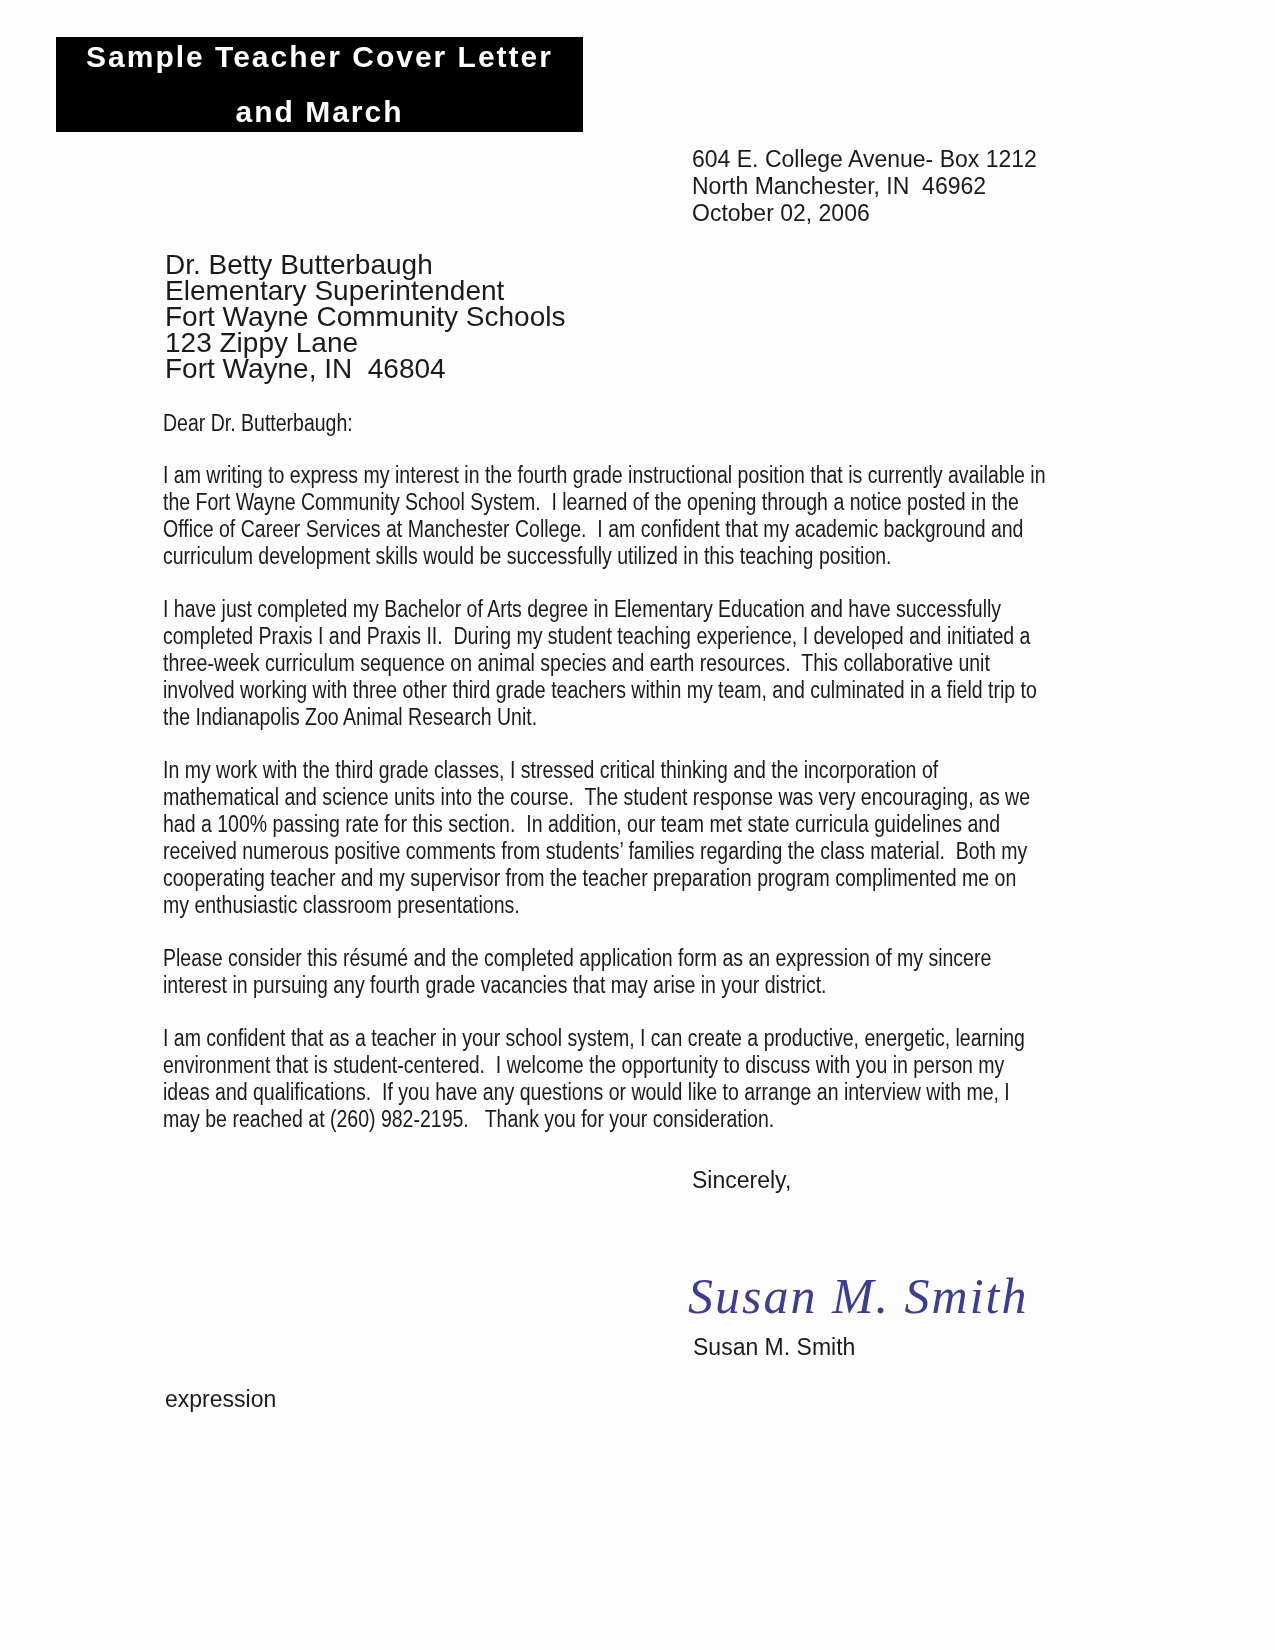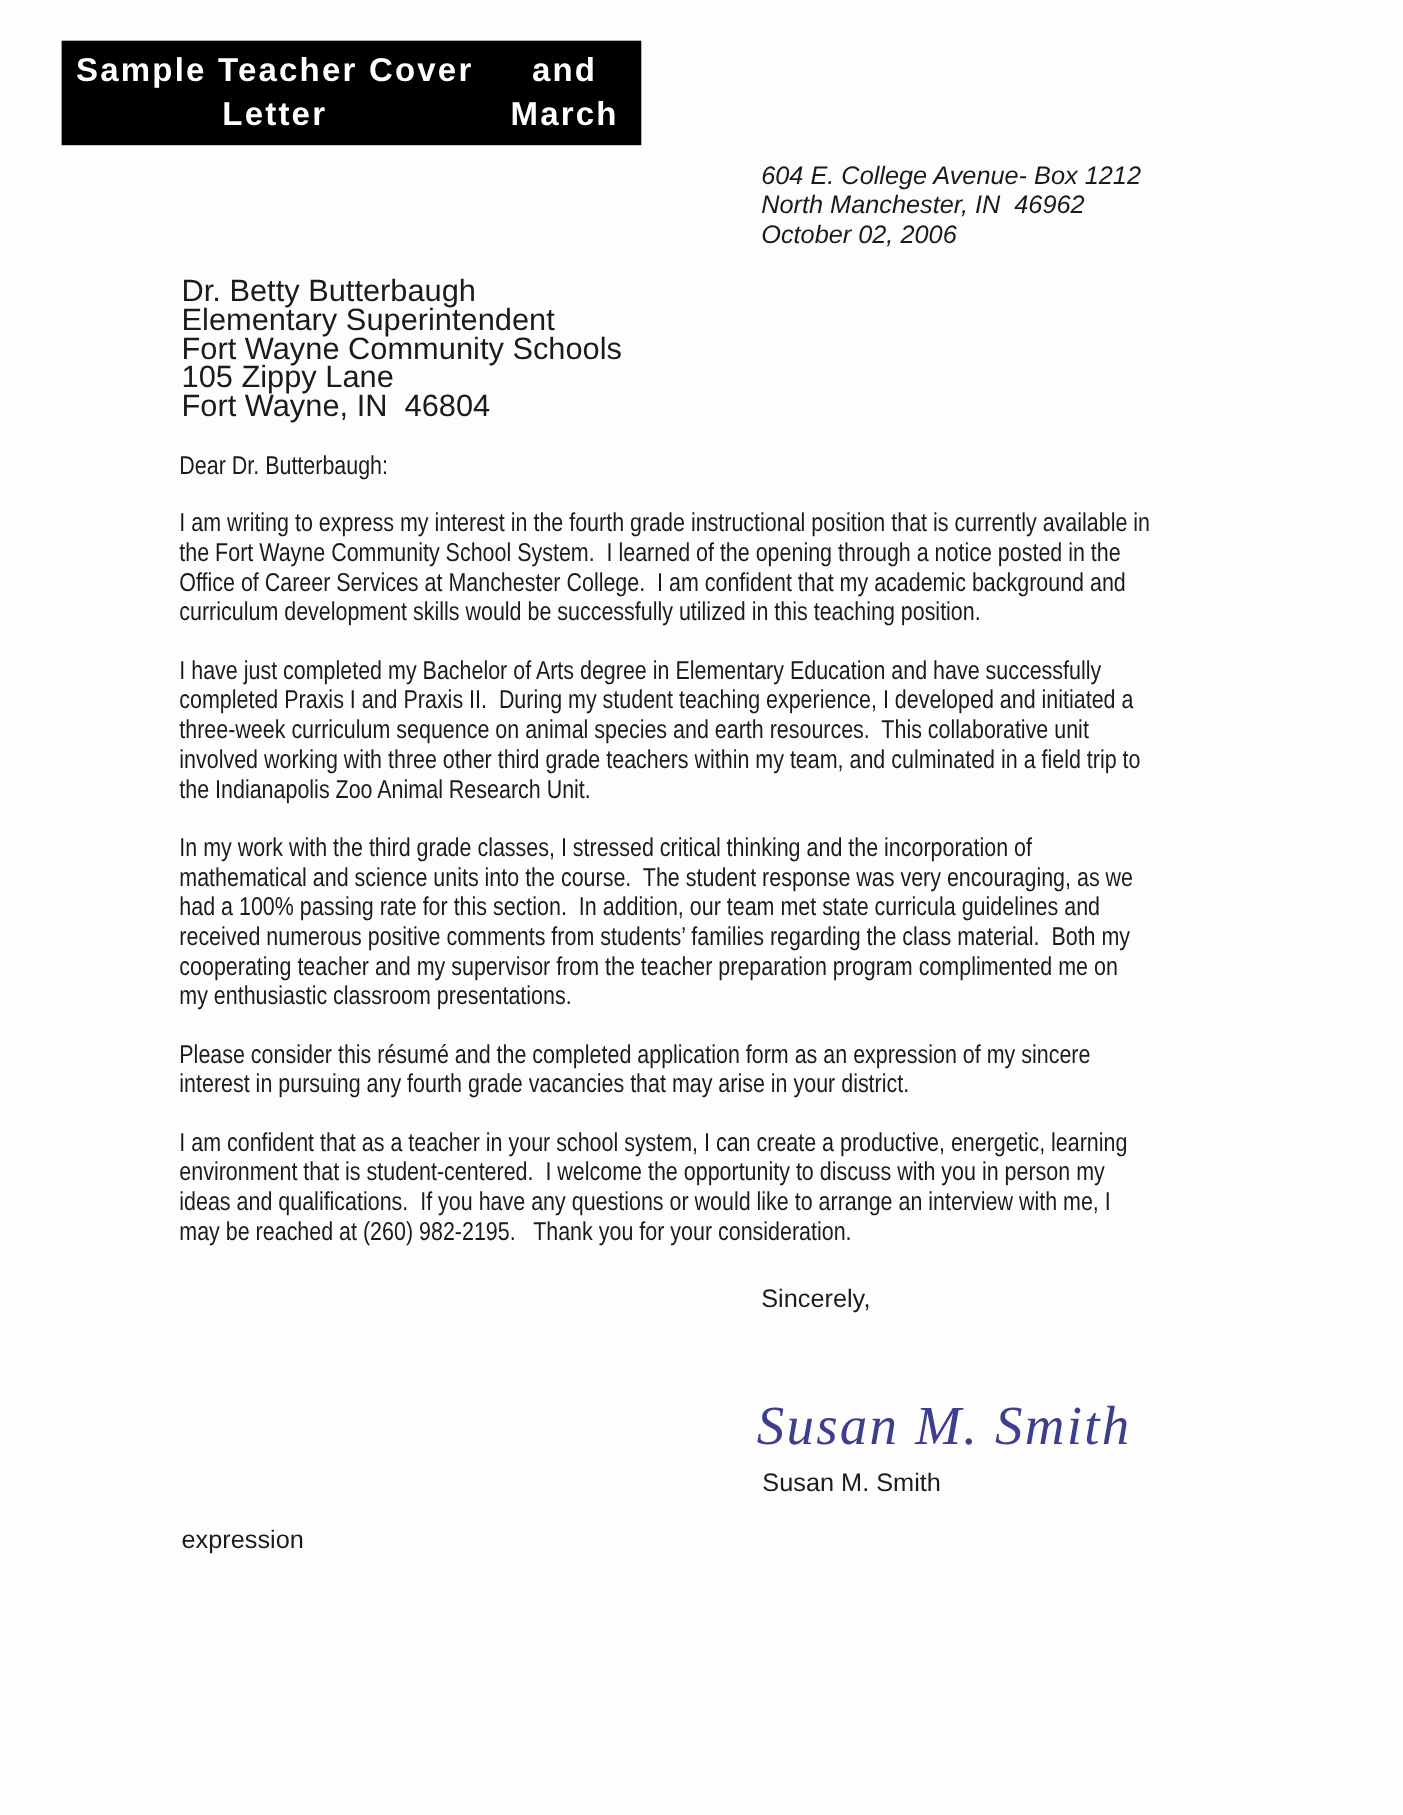--- a/index.html
+++ b/index.html
@@ -18,36 +18,35 @@
   }
   .banner {
     position: absolute;
     left: 56px;
     top: 37px;
     width: 527px;
     height: 95px;
     background: #000000;
     color: #ffffff;
     display: flex;
-    flex-direction: row;
+    flex-direction: column;
     justify-content: space-between;
     align-items: center;
     text-align: center;
     font-weight: bold;
     font-size: 30px;
     line-height: 40px;
     letter-spacing: 2px;
   }
   .sender-block {
     position: absolute;
     left: 692px;
     top: 146px;
     font-size: 23px;
     line-height: 27px;
-    font-style: italic;
   }
   .recipient-block {
     position: absolute;
     left: 165px;
     top: 252px;
     font-size: 28px;
     line-height: 26px;
   }
   .line {
     white-space: pre-wrap;
@@ -121,21 +120,21 @@
   <div class="sender-block">
     <div class="line">604 E. College Avenue- Box 1212</div>
     <div class="line">North Manchester, IN  46962</div>
     <div class="line">October 02, 2006</div>
   </div>
 
   <div class="recipient-block">
     <div class="line">Dr. Betty Butterbaugh</div>
     <div class="line">Elementary Superintendent</div>
     <div class="line">Fort Wayne Community Schools</div>
-    <div class="line">105 Zippy Lane</div>
+    <div class="line">123 Zippy Lane</div>
     <div class="line">Fort Wayne, IN  46804</div>
   </div>
 
   <div class="salutation">Dear Dr. Butterbaugh:</div>
 
   <div class="body-text">
     <p>I am writing to express my interest in the fourth grade instructional position that is currently available in the Fort Wayne Community School System.  I learned of the opening through a notice posted in the Office of Career Services at Manchester College.  I am confident that my academic background and curriculum development skills would be successfully utilized in this teaching position.</p>
     <p>I have just completed my Bachelor of Arts degree in Elementary Education and have successfully completed Praxis I and Praxis II.  During my student teaching experience, I developed and initiated a three-week curriculum sequence on animal species and earth resources.  This collaborative unit involved working with three other third grade teachers within my team, and culminated in a field trip to the Indianapolis Zoo Animal Research Unit.</p>
     <p>In my work with the third grade classes, I stressed critical thinking and the incorporation of mathematical and science units into the course.  The student response was very encouraging, as we had a 100% passing rate for this section.  In addition, our team met state curricula guidelines and received numerous positive comments from students’ families regarding the class material.  Both my cooperating teacher and my supervisor from the teacher preparation program complimented me on my enthusiastic classroom presentations.</p>
     <p>Please consider this résumé and the completed application form as an expression of my sincere interest in pursuing any fourth grade vacancies that may arise in your district.</p>

